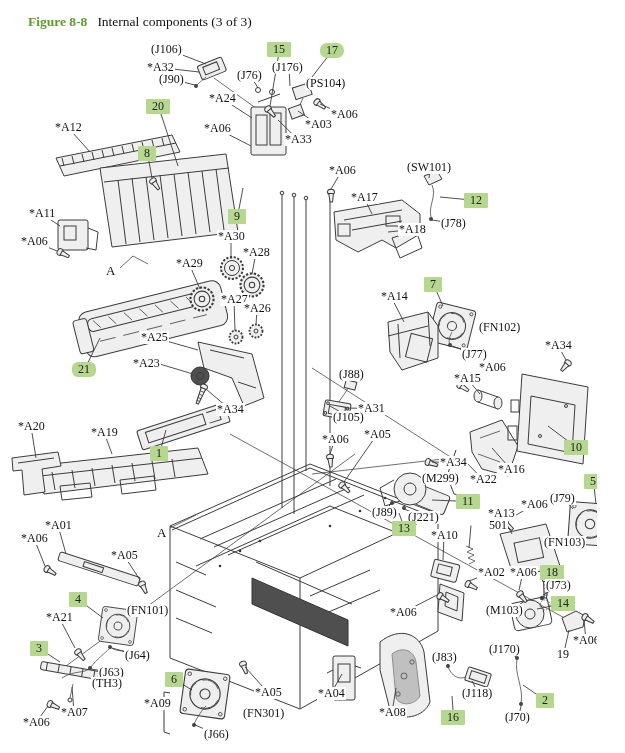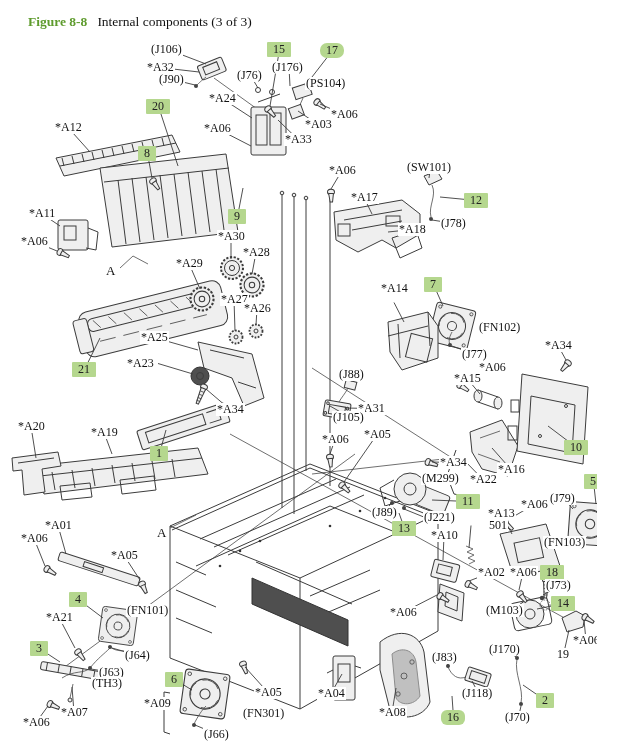--- a/index.html
+++ b/index.html
@@ -452,24 +452,24 @@
       <div class="lbl callout" style="left: 464px; top: 187px;">12</div>
       <div class="lbl part" style="left: 398px; top: 217px;">*A18</div>
       <div class="lbl part" style="left: 440px; top: 211px;">(J78)</div>
       <div class="lbl part" style="left: 217px; top: 224px;">*A30</div>
       <div class="lbl part" style="left: 242px; top: 240px;">*A28</div>
       <div class="lbl part" style="left: 175px; top: 251px;">*A29</div>
       <div class="lbl part" style="left: 220px; top: 287px;">*A27</div>
       <div class="lbl part" style="left: 243px; top: 296px;">*A26</div>
       <div class="lbl ref" style="left: 105px; top: 258px;">A</div>
       <div class="lbl part" style="left: 140px; top: 325px;">*A25</div>
-      <div class="lbl part" style="left: 126px; top: 351px;">*A23</div>
-      <div class="lbl callout" style="left: 72px; top: 356px;">21</div>
+      <div class="lbl part" style="left: 132px; top: 351px;">*A23</div>
+      <div class="lbl callout" style="left: 72px; top: 356px; border-radius: 6px;">21</div>
       <div class="lbl callout" style="left: 424px; top: 271px;">7</div>
-      <div class="lbl part" style="left: 380px; top: 276px;">*A14</div>
+      <div class="lbl part" style="left: 380px; top: 284px;">*A14</div>
       <div class="lbl part" style="left: 478px; top: 315px;">(FN102)</div>
       <div class="lbl part" style="left: 461px; top: 342px; text-align: center;">(J77)</div>
       <div class="lbl part" style="left: 544px; top: 333px;">*A34</div>
       <div class="lbl part" style="left: 478px; top: 355px;">*A06</div>
       <div class="lbl part" style="left: 453px; top: 366px;">*A15</div>
       <div class="lbl part" style="left: 338px; top: 362px;">(J88)</div>
       <div class="lbl part" style="left: 357px; top: 396px;">*A31</div>
       <div class="lbl part" style="left: 332px; top: 405px;">(J105)</div>
       <div class="lbl part" style="left: 321px; top: 427px;">*A06</div>
       <div class="lbl part" style="left: 363px; top: 422px;">*A05</div>
@@ -477,21 +477,21 @@
       <div class="lbl part" style="left: 90px; top: 420px;">*A19</div>
       <div class="lbl callout" style="left: 150px; top: 440px;">1</div>
       <div class="lbl callout" style="left: 564px; top: 434px;">10</div>
       <div class="lbl part" style="left: 439px; top: 450px;">*A34</div>
       <div class="lbl part" style="left: 421px; top: 466px;">(M299)</div>
       <div class="lbl part" style="left: 469px; top: 467px;">*A22</div>
       <div class="lbl part" style="left: 497px; top: 457px;">*A16</div>
       <div class="lbl callout" style="left: 584px; top: 468px;">5</div>
       <div class="lbl callout" style="left: 456px; top: 488px;">11</div>
       <div class="lbl part" style="left: 371px; top: 500px; text-align: right;">(J89)</div>
-      <div class="lbl part" style="left: 423px; top: 505px;">(J221)</div>
+      <div class="lbl part" style="left: 407px; top: 505px;">(J221)</div>
       <div class="lbl callout" style="left: 392px; top: 515px;">13</div>
       <div class="lbl part" style="left: 520px; top: 492px;">*A06</div>
       <div class="lbl part" style="left: 549px; top: 486px;">(J79)</div>
       <div class="lbl part" style="left: 487px; top: 501px;">*A13</div>
       <div class="lbl part" style="left: 488px; top: 513px;">501</div>
       <div class="lbl part" style="left: 430px; top: 523px;">*A10</div>
       <div class="lbl part" style="left: 543px; top: 530px;">(FN103)</div>
       <div class="lbl part" style="left: 477px; top: 560px;">*A02</div>
       <div class="lbl part" style="left: 509px; top: 560px;">*A06</div>
       <div class="lbl callout" style="left: 540px; top: 559px;">18</div>
@@ -519,16 +519,16 @@
       <div class="lbl part" style="left: 22px; top: 710px;">*A06</div>
       <div class="lbl callout" style="left: 165px; top: 666px;">6</div>
       <div class="lbl part" style="left: 143px; top: 691px;">*A09</div>
       <div class="lbl part" style="left: 254px; top: 680px;">*A05</div>
       <div class="lbl part" style="left: 317px; top: 681px;">*A04</div>
       <div class="lbl part" style="left: 242px; top: 701px;">(FN301)</div>
       <div class="lbl part" style="left: 203px; top: 722px;">(J66)</div>
       <div class="lbl part" style="left: 389px; top: 600px;">*A06</div>
       <div class="lbl part" style="left: 431px; top: 645px;">(J83)</div>
       <div class="lbl part" style="left: 378px; top: 700px;">*A08</div>
-      <div class="lbl callout" style="left: 441px; top: 704px; border-radius: 6px;">16</div>
+      <div class="lbl callout" style="left: 441px; top: 704px;">16</div>
       <div class="lbl part" style="left: 216px; top: 397px;">*A34</div>
     </div>
 </div>
 
 </body></html>

